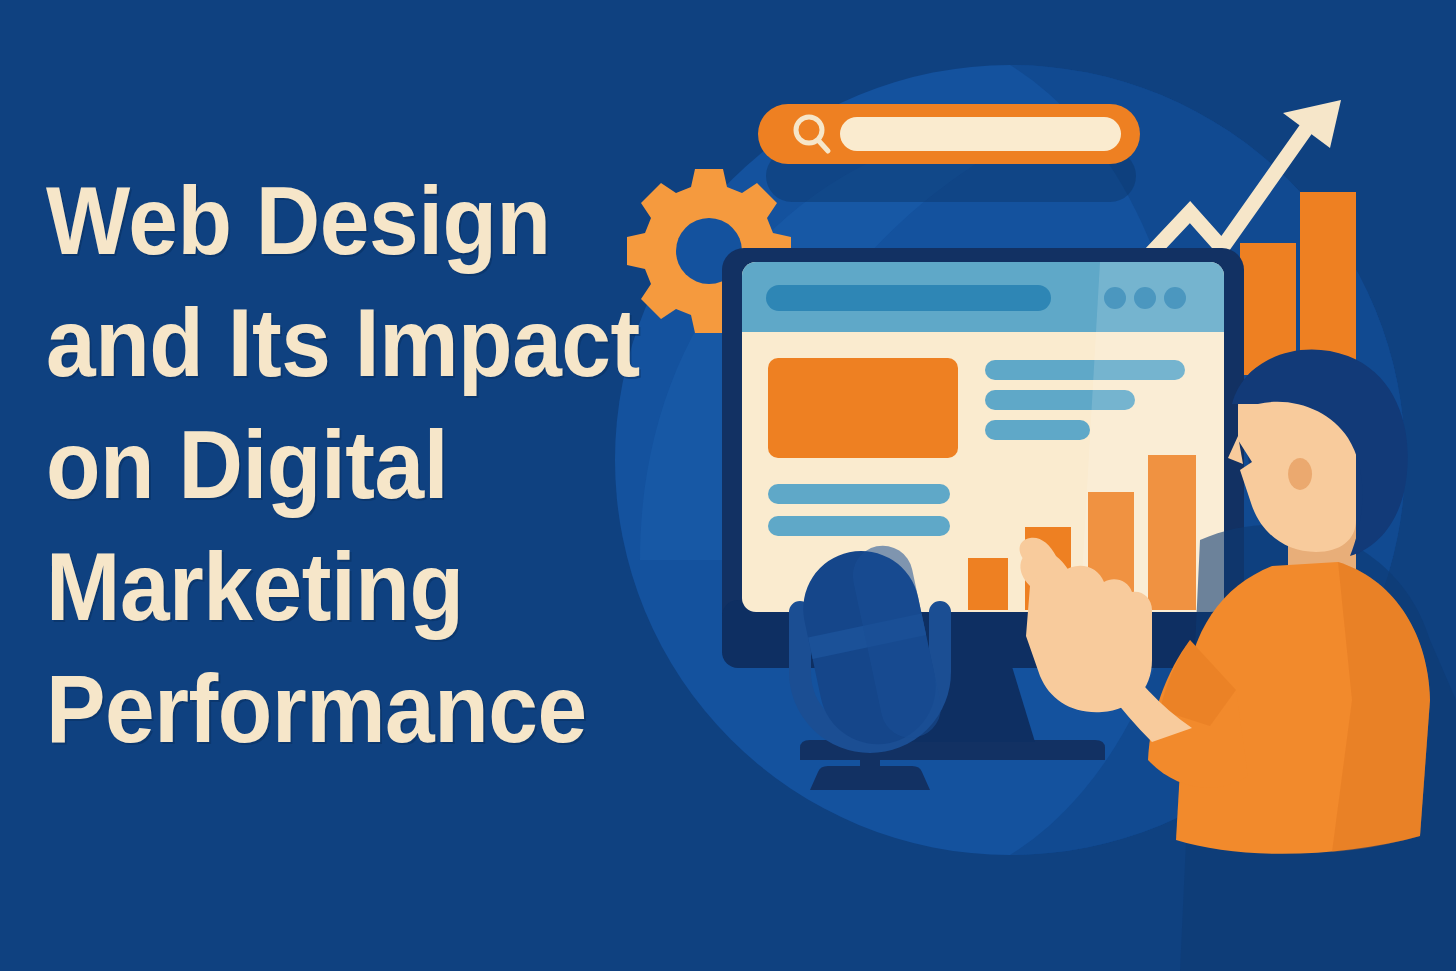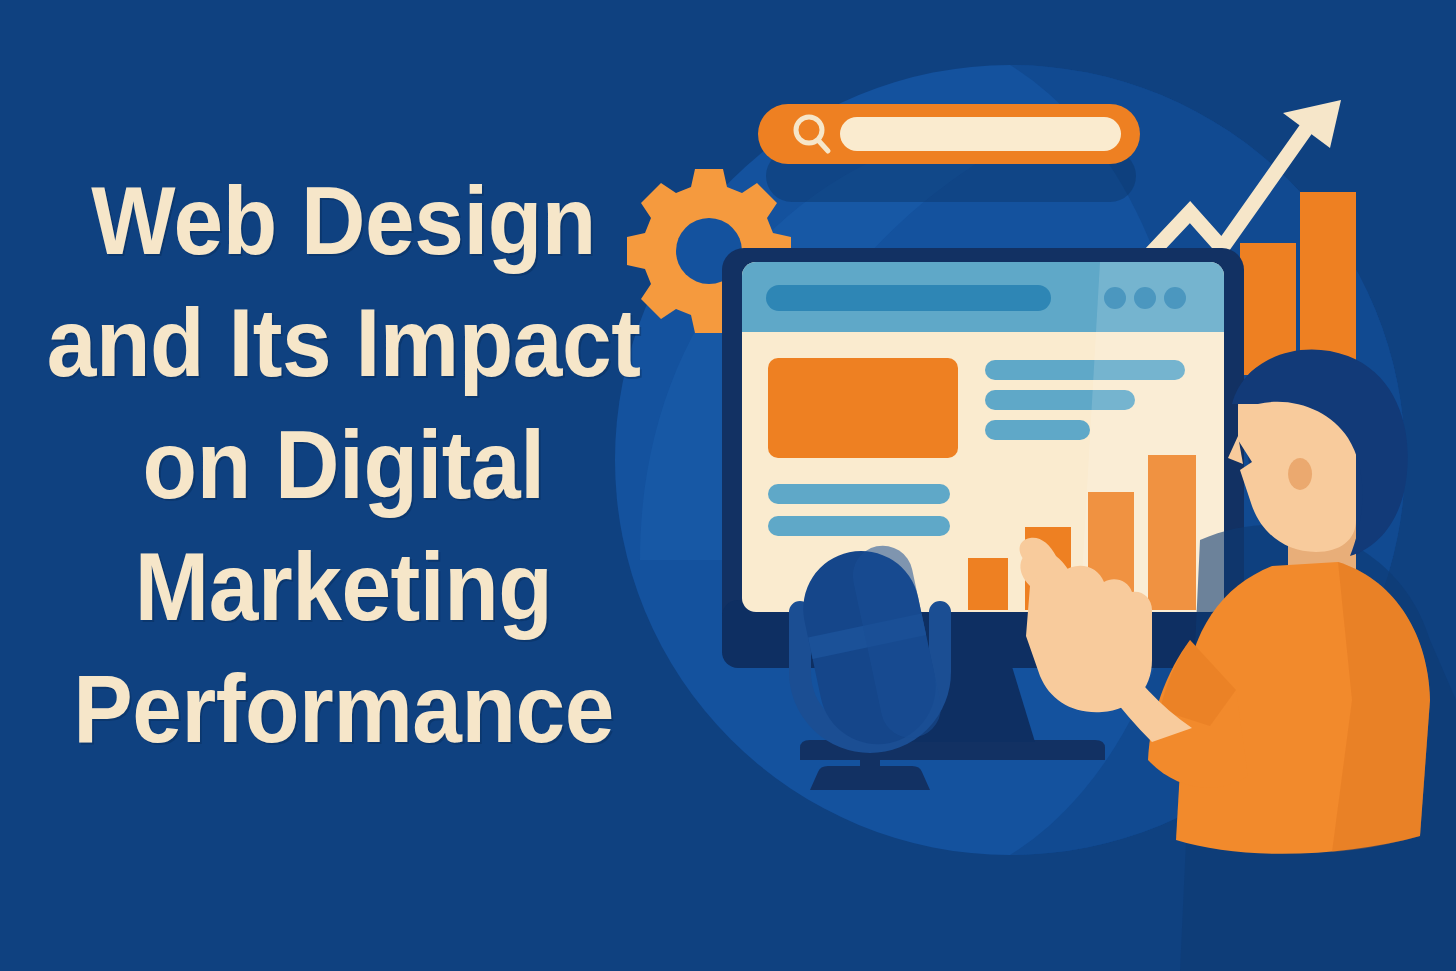--- a/index.html
+++ b/index.html
@@ -7,21 +7,20 @@
     width:1456px; height:971px;
     overflow:hidden;
     background:#0f4180;
     font-family:"Liberation Sans", sans-serif;
   }
   #stage {
     position:relative;
     width:1456px; height:971px;
     background:#0f4180;
     overflow:hidden;
-    text-align:center;
   }
 
   
   #title-block {
     position:absolute;
     left:46px; top:160px;
     width:640px;
     z-index:40;
   }
   .title-line {

